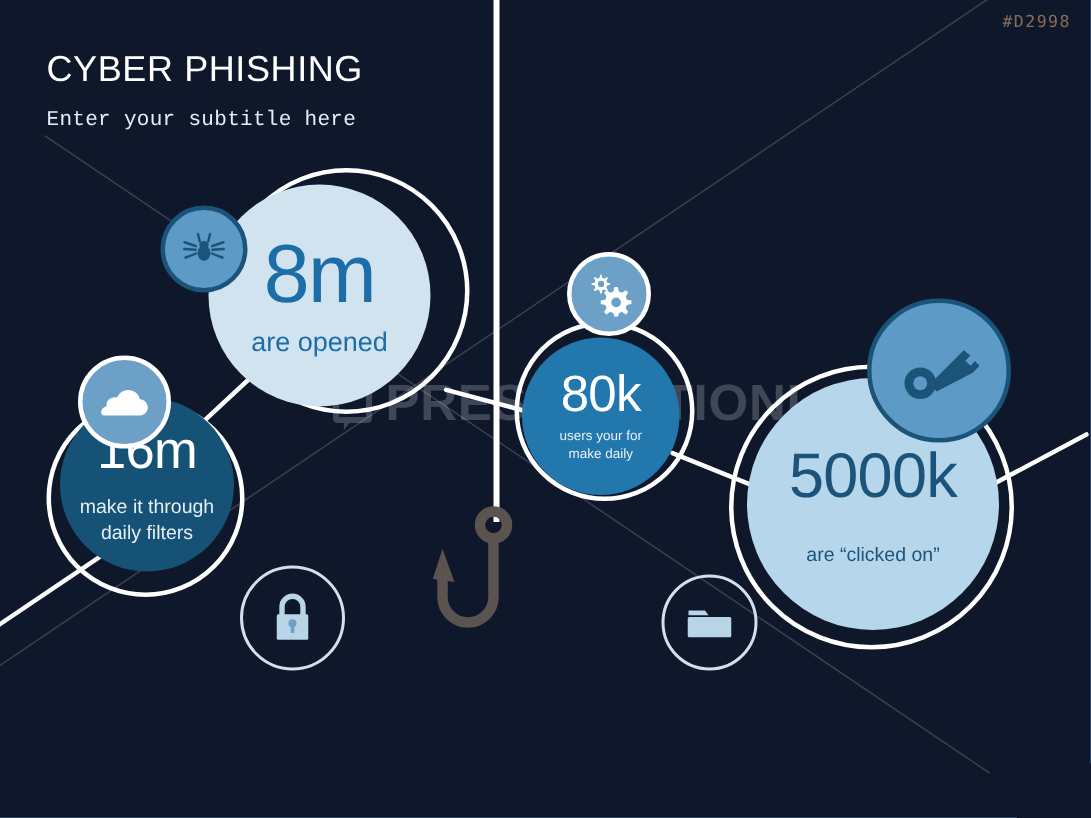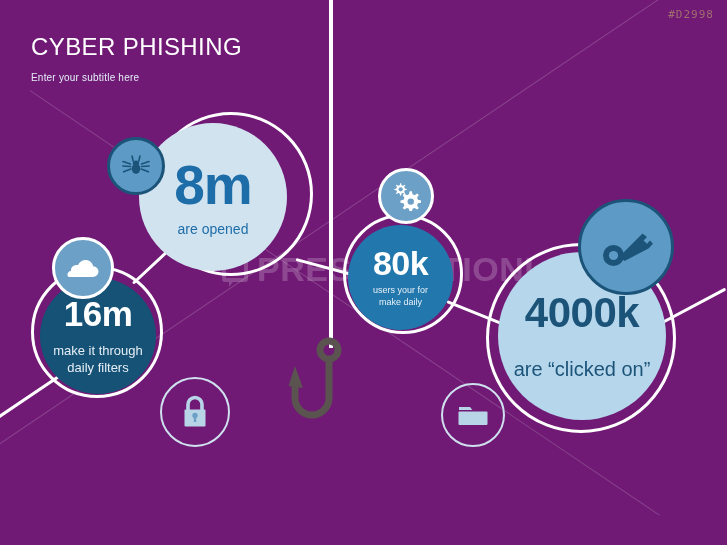--- a/index.html
+++ b/index.html
@@ -6,21 +6,21 @@
   html,body { width:727px; height:545px; }
   body {
     font-family:"Liberation Sans", sans-serif;
     background:#699dc4;
     overflow:hidden;
     position:relative;
   }
   #slide {
     position:absolute; left:0; top:0;
     width:727px; height:545px;
-    background:#701a75;
+    background:#0f172a;
     overflow:hidden;
   }
 
   
   .bg-diag {
     position:absolute;
     height:1px;
     background:rgba(255,255,255,0.18);
     transform-origin:0 0;
     pointer-events:none;
@@ -66,22 +66,23 @@
 
   
   #title-block { position:absolute; left:31px; top:33px; }
   #page-title {
     font-size:24px; color:#ffffff; letter-spacing:0.4px;
     font-weight:400; line-height:1.2;
     font-family:"Liberation Sans", sans-serif;
   }
   #page-subtitle {
     margin-top:10px;
-    font-size:10px; color:#e3eef7; font-weight:400;
+    font-size:14px; color:#e3eef7; font-weight:400;
     letter-spacing:0.2px;
+    font-family:Liberation Mono, monospace;
   }
 
   
   #fishing-line {
     position:absolute;
     left:329px; top:0;
     width:4px; height:348px;
     background:#ffffff;
   }
   #fish-hook { position:absolute; left:288px; top:336px; }
@@ -100,44 +101,44 @@
   .c-8000-rt  { left:655px; top:325px;  width:80px;  transform:rotate(-28deg); }
 
   
   .bubble {
     position:absolute;
     border-radius:50%;
     display:flex; flex-direction:column;
     align-items:center; justify-content:center;
     text-align:center;
   }
-  .bubble .bub-value { line-height:1; font-weight:bold; }
+  .bubble .bub-value { line-height:1; font-weight:normal; }
   .bubble .bub-label { font-weight:400; }
 
   
   .ring {
     position:absolute;
     border-radius:50%;
     border:3px solid #ffffff;
     pointer-events:none;
   }
 
   
   #bubble-8m {
     left:139px; top:123px;
     width:148px; height:148px;
     background:#d2e3f0;
   }
   #bubble-8m .bub-value { font-size:55px; color:#1d6da8; letter-spacing:-1px; }
-  #bubble-8m .bub-label { font-size:14px; color:#1d6da8; margin-top:8px; }
+  #bubble-8m .bub-label { font-size:18px; color:#1d6da8; margin-top:8px; }
   #ring-8m { left:149px; top:112px; width:164px; height:164px; }
 
   
   #bubble-16m {
-    left:40px; top:278px;
+    left:40px; top:265px;
     width:116px; height:116px;
     background:#155276;
     gap:12px;
   }
   #bubble-16m .bub-value { font-size:35px; color:#ffffff; letter-spacing:-0.5px; }
   #bubble-16m .bub-label { font-size:13px; color:#e5eef5; margin-top:0; line-height:1.25;text-align:center; }
   #ring-16m { left:31px; top:266px; width:132px; height:132px; }
 
   
   #bubble-80k {
@@ -149,21 +150,21 @@
   #bubble-80k .bub-label { font-size:9px; color:#e6f0f8; margin-top:5px; line-height:1.3; }
   #ring-80k { left:343px; top:214px; width:120px; height:120px; }
 
   
   #bubble-8000k {
     left:498px; top:252px;
     width:168px; height:168px;
     background:#b6d6ec;
   }
   #bubble-8000k .bub-value { font-size:42px; color:#1b5478; letter-spacing:-0.5px; }
-  #bubble-8000k .bub-label { font-size:20px; color:#1b5478; margin-top:24px; }
+  #bubble-8000k .bub-label { font-size:13px; color:#1b5478; margin-top:24px; }
   #ring-8000k { left:486px; top:243px; width:190px; height:190px; }
 
   
   .icon-circle {
     position:absolute;
     border-radius:50%;
     display:flex; align-items:center; justify-content:center;
   }
   #icon-spider {
     left:107px; top:137px; width:58px; height:58px;
@@ -237,21 +238,21 @@
   <div class="bubble" id="bubble-80k">
     <div class="bub-value">80k</div>
     <div class="bub-label">
       <div>users your for</div>
       <div>make daily</div>
     </div>
   </div>
 
   <div class="ring" id="ring-8000k"></div>
   <div class="bubble" id="bubble-8000k">
-    <div class="bub-value">4000k</div>
+    <div class="bub-value">5000k</div>
     <div class="bub-label">are “clicked on”</div>
   </div>
 
   <div class="icon-circle" id="icon-spider">
     <svg width="30" height="26" viewBox="0 0 30 26">
       <g fill="none" stroke="#1b5478" stroke-width="1.6" stroke-linecap="round">
         <path d="M11 3 L12.2 8"></path>
           <path d="M19 3 L17.8 8"></path>
         <path d="M9.5 11 L2 8.5"></path>
           <path d="M9.5 13.5 L1.8 13"></path>

